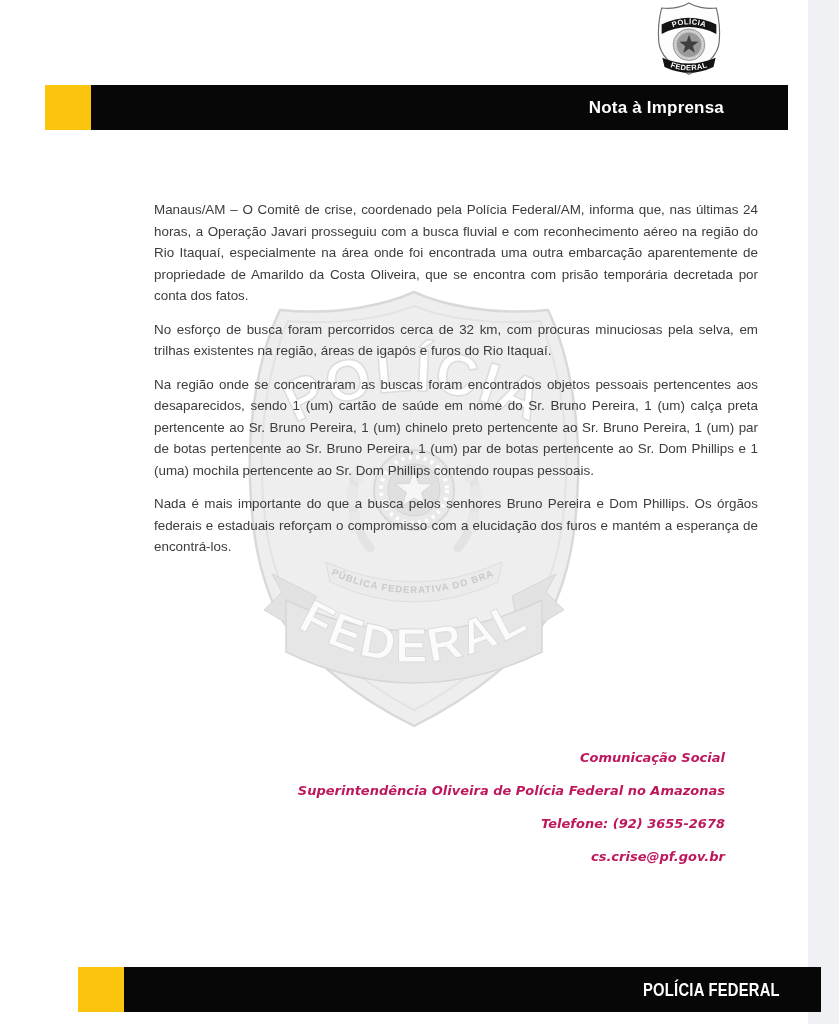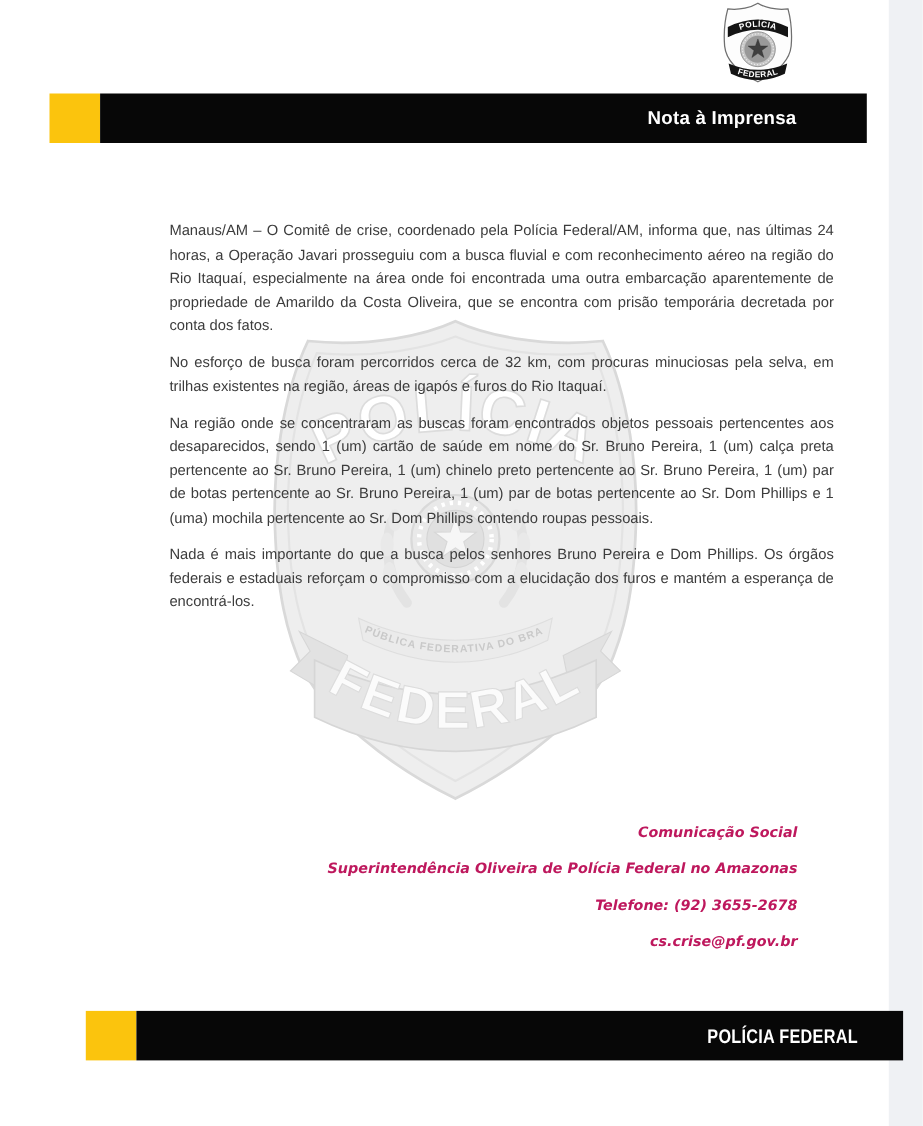--- a/index.html
+++ b/index.html
@@ -25,21 +25,21 @@
   }
   
   .bar {
     position: absolute;
     left: 45px;
     width: 743px; height: 45px;
     display: flex;
     align-items: stretch;
   }
   .bar.header { top: 85px; }
-  .bar.footer { top: 919px; padding-left: 33px; }
+  .bar.footer { top: 967px; padding-left: 33px; }
   .bar .accent {
     width: 46px;
     background: #fbc40d;
     flex: 0 0 auto;
   }
   .bar .black {
     flex: 1 1 auto;
     background: #070707;
     display: flex;
     align-items: center;

